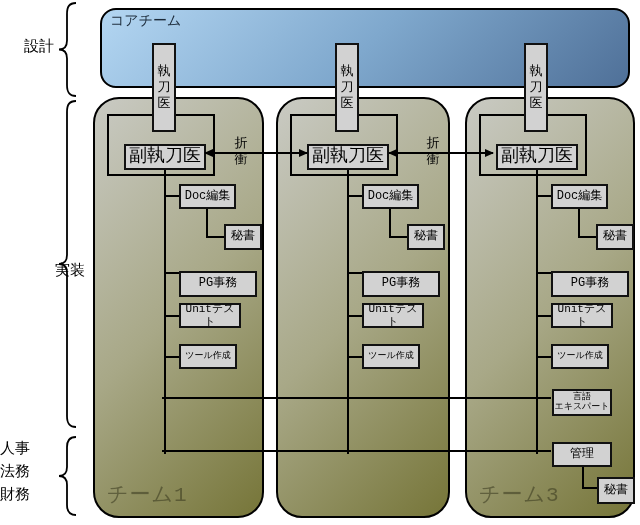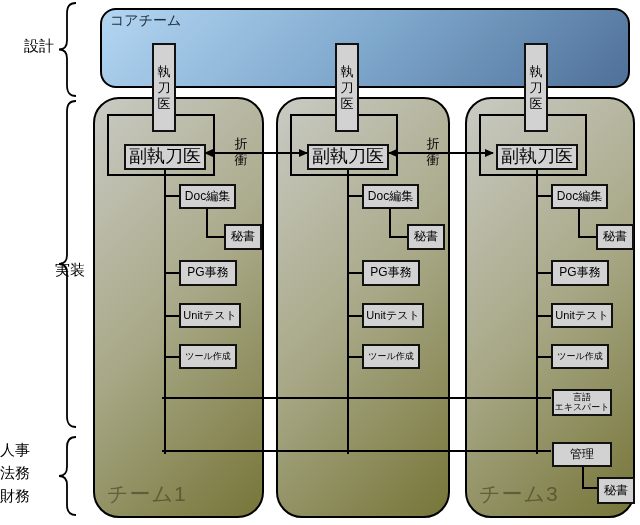--- a/index.html
+++ b/index.html
@@ -1,18 +1,18 @@
 <!DOCTYPE html>
 <html style="--core-gradient-start: #b3d6f2; --core-gradient-end: #4f7098; --team-gradient-start: #c9cac3; --team-gradient-end: #767538; --box-fill: #d2d2d2; --line: #000000;"><head>
 <meta charset="utf-8">
 <style>
   html,body{margin:0;padding:0;background:#fff;}
   #stage{
     position:relative;width:640px;height:525px;overflow:hidden;
-    font-family:Liberation Sans, sans-serif;color:#000;background:#fff;
+    font-family:Liberation Mono, monospace;color:#000;background:#fff;
   }
   
   .core-box{
     position:absolute;left:100px;top:8px;width:530px;height:80px;
     border:2px solid #000;border-radius:16px;box-sizing:border-box;
     background:linear-gradient(135deg,var(--core-gradient-start,#b3d6f2) 0%,#7fa8cd 50%,var(--core-gradient-end,#4f7098) 100%);
   }
   .core-title{position:absolute;left:110px;top:12px;font-size:14px;color:#1c2b3a;}
   
   .team{
@@ -38,21 +38,21 @@
   .gbox{
     background:var(--box-fill,#d2d2d2);border:2px solid #111;box-sizing:border-box;
     display:flex;align-items:center;justify-content:center;
     font-size:12px;line-height:1.1;text-align:center;
   }
   .surgeon{left:57px;top:-56px;width:24px;height:89px;flex-direction:column;}
   .surgeon .vchars div{font-size:13px;line-height:16px;}
   .deputy{left:29px;top:45px;width:82px;height:26px;font-size:18px;}
   .box-doc{left:84px;top:85px;width:57px;height:25px;}
   .box-sec{left:129px;top:125px;width:38px;height:26px;}
-  .box-pg{left:84px;top:161px;width:58px;height:26px;}
+  .box-pg{left:84px;top:172px;width:78px;height:26px;}
   .box-unit{left:84px;top:204px;width:62px;height:25px;font-size:11px;}
   .box-tool{left:84px;top:245px;width:58px;height:25px;}
   .small{font-size:9px;}
   .box-lang{left:85px;top:290px;width:60px;height:27px;flex-direction:column;}
   .box-mgmt{left:85px;top:343px;width:60px;height:25px;}
   .box-sec2{left:130px;top:378px;width:38px;height:27px;}
   .team-name{left:12px;top:381px;font-size:21px;color:rgba(55,55,30,0.55);letter-spacing:1px;}
   
   .xline{position:absolute;height:2px;background:var(--line,#000);}
   .arrow1{left:205px;top:152px;width:102px;}

